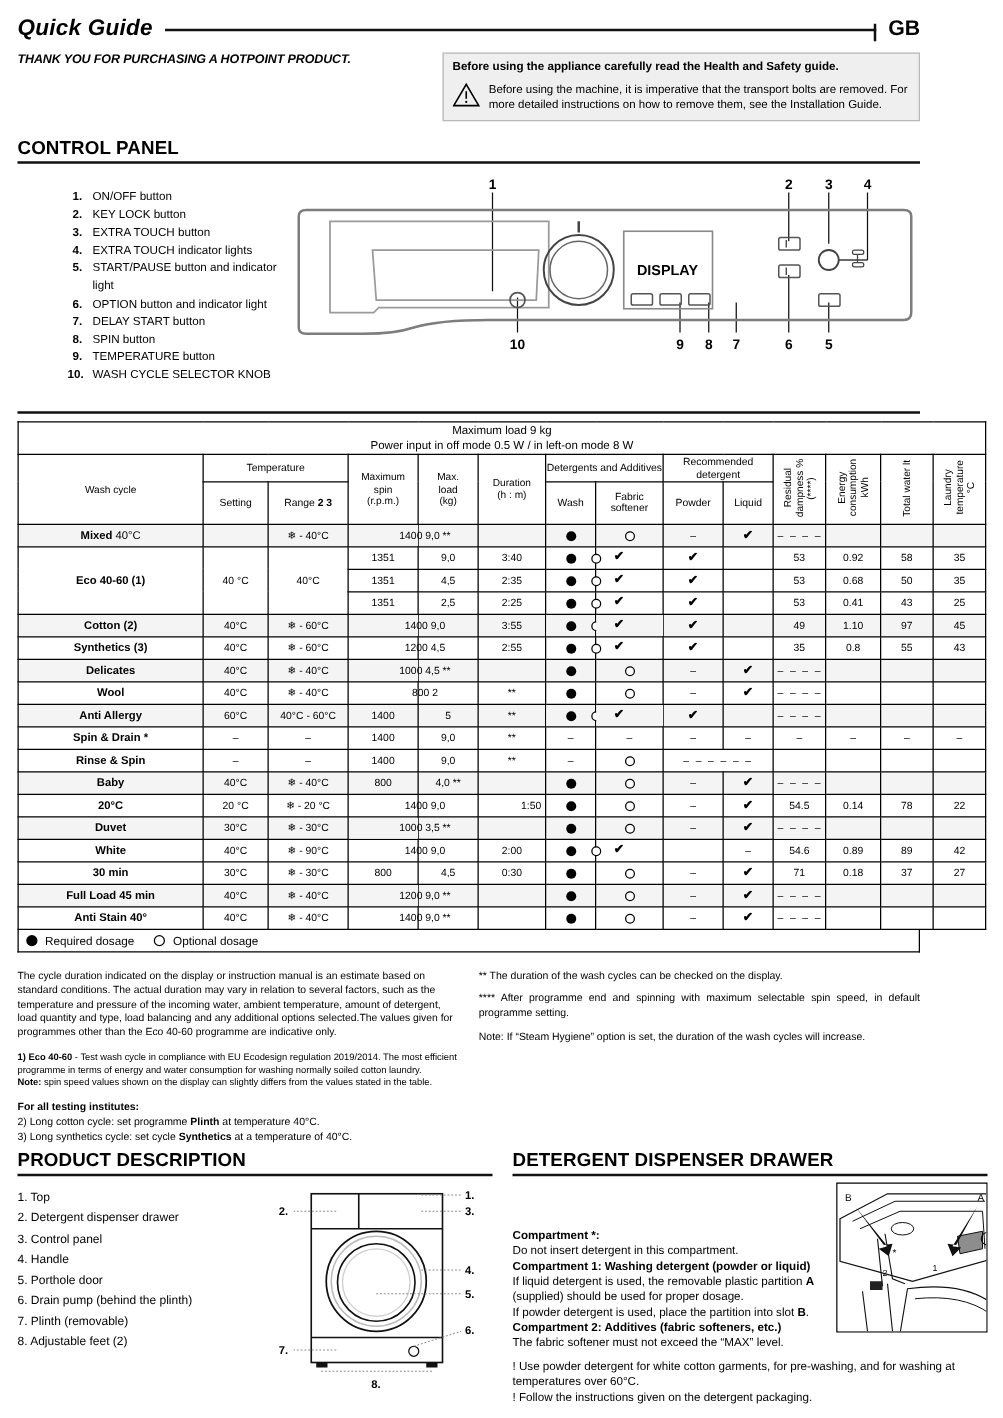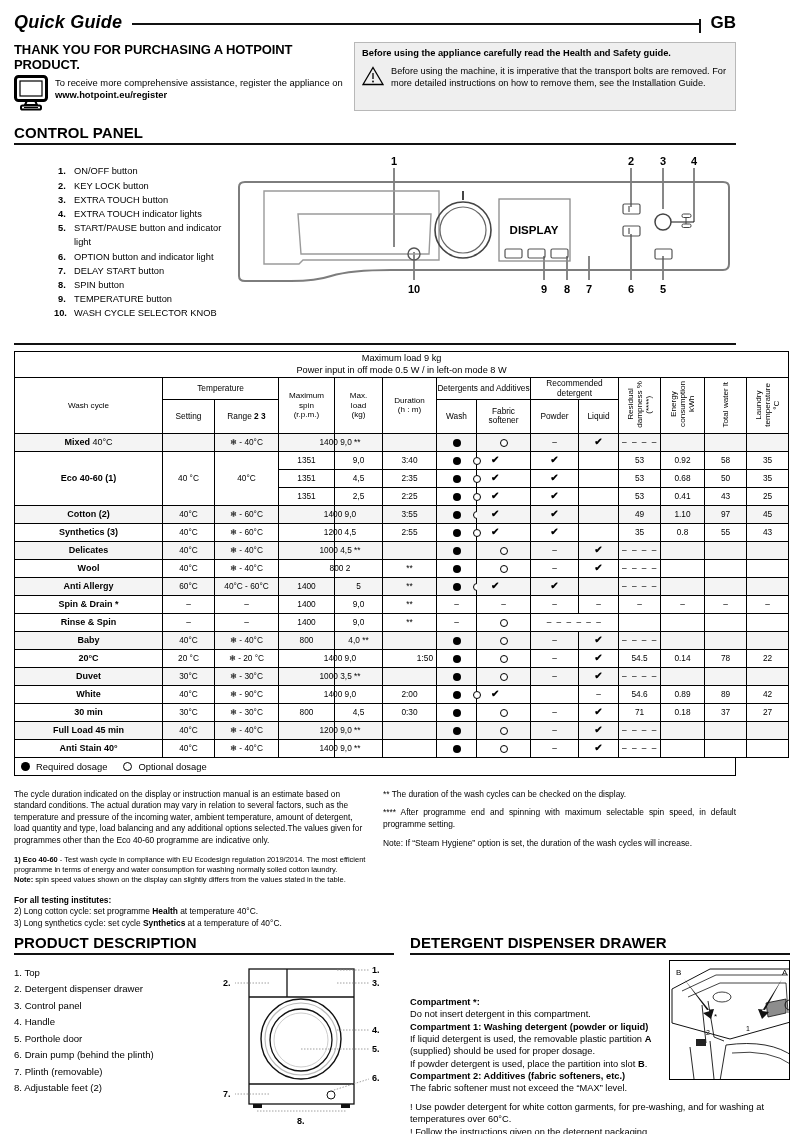--- a/index.html
+++ b/index.html
@@ -15,21 +15,21 @@
 
   
   .hdr { display:flex; align-items:center; padding-top:12px; }
   .hdr-title { font-size:18px; font-style:italic; font-weight:bold; letter-spacing:0.2px; white-space:nowrap; }
   .hdr-rule { flex:1; height:0; border-top:2px solid #111; margin:0 10px; position:relative; top:1px; }
   .hdr-rule:after { content:""; position:absolute; right:0; top:-6px; width:2px; height:14px; background:#111; }
   .hdr-lang { font-size:17px; font-weight:bold; }
 
   .thanks-wrap { display:flex; margin-top:9px; gap:10px; }
   .thanks-left { width:330px; }
-  .thanks-title { font-size:13px; font-weight:bold; letter-spacing:-0.1px; }
+  .thanks-title { font-size:10px; font-weight:bold; letter-spacing:-0.1px;font-style:italic; }
   .thanks-body { display:flex; gap:7px; margin-top:3px; }
   .monitor-ico { flex:0 0 auto; width:34px; height:36px; }
   .thanks-text { font-size:9.4px; line-height:1.32; padding-top:2px; }
   .thanks-text b { font-weight:bold; }
 
   .safety-box { flex:1; border:1px solid #b8b8b8; background:#efefef; padding:5px 7px 7px 7px; }
   .safety-title { font-size:9.3px; font-weight:bold; line-height:1.25; }
   .safety-body { display:flex; gap:7px; margin-top:5px; align-items:flex-start; }
   .warn-ico { flex:0 0 auto; width:22px; height:20px; margin-top:1px; }
   .safety-text { font-size:9.2px; line-height:1.32; }
@@ -114,34 +114,20 @@
 
   <div class="hdr">
     <div class="hdr-title">Quick Guide</div>
     <div class="hdr-rule"></div>
     <div class="hdr-lang">GB</div>
   </div>
 
   <div class="thanks-wrap">
     <div class="thanks-left">
       <div class="thanks-title">THANK YOU FOR PURCHASING A HOTPOINT PRODUCT.</div>
-      <div class="thanks-body">
-        <div class="monitor-ico">
-          <svg viewBox="0 0 34 36" width="34" height="36">
-            <rect x="1.5" y="1.5" width="31" height="24" rx="3" fill="none" stroke="#000" stroke-width="3"></rect>
-            <rect x="6" y="6" width="22" height="15" fill="none" stroke="#000" stroke-width="1.2"></rect>
-            <path d="M13 25.5 L11 30 L23 30 L21 25.5 Z" fill="none" stroke="#000" stroke-width="2"></path>
-            <rect x="7" y="30.5" width="20" height="4" rx="1.6" fill="none" stroke="#000" stroke-width="2"></rect>
-            <line x1="10" y1="32.5" x2="24" y2="32.5" stroke="#000" stroke-width="1"></line>
-          </svg>
-        </div>
-        <div class="thanks-text">
-          <span>To receive more comprehensive assistance, register the appliance on </span><b>www.hotpoint.eu/register</b>
-        </div>
-      </div>
     </div>
 
     <div class="safety-box">
       <div class="safety-title">Before using the appliance carefully read the Health and Safety guide.</div>
       <div class="safety-body">
         <div class="warn-ico">
           <svg viewBox="0 0 22 20" width="22" height="20">
             <path d="M11 1.5 L21 18.5 L1 18.5 Z" fill="none" stroke="#000" stroke-width="1.3"></path>
             <line x1="11" y1="7" x2="11" y2="13" stroke="#000" stroke-width="1.3"></line>
             <circle cx="11" cy="15.5" r="0.9" fill="#000"></circle>
@@ -634,21 +620,21 @@
 
   <div class="notes-wrap">
     <div class="notes-l">
       <div class="note-p">The cycle duration indicated on the display or instruction manual is an estimate based on standard conditions. The actual duration may vary in relation to several factors, such as the temperature and pressure of the incoming water, ambient temperature, amount of detergent, load quantity and type, load balancing and any additional options selected.The values given for programmes other than the Eco 40-60 programme are indicative only.</div>
       <div class="note-sm">
         <b>1) Eco 40-60</b><span> - Test wash cycle in compliance with EU Ecodesign regulation 2019/2014. The most efficient programme in terms of energy and water consumption for washing normally soiled cotton laundry.</span><br>
         <b>Note:</b><span> spin speed values shown on the display can slightly differs from the values stated in the table.</span>
       </div>
       <div class="note-inst">
         <b>For all testing institutes:</b><br>
-        <span>2)  Long cotton cycle: set programme </span><b>Health</b><span> at temperature 40°C.</span><br>
+        <span>2)  Long cotton cycle: set programme </span><b>Plinth</b><span> at temperature 40°C.</span><br>
         <span>3)  Long synthetics cycle: set cycle </span><b>Synthetics</b><span> at a temperature of 40°C.</span>
       </div>
     </div>
 
     <div class="notes-r">
       <div class="note-r">**  The duration of the wash cycles can be checked on the display.</div>
       <div class="note-r justify">**** After programme end and spinning with maximum selectable spin speed, in default programme setting.</div>
       <div class="note-r">Note: If “Steam Hygiene” option is set, the duration of the wash cycles will increase.</div>
     </div>
   </div>

